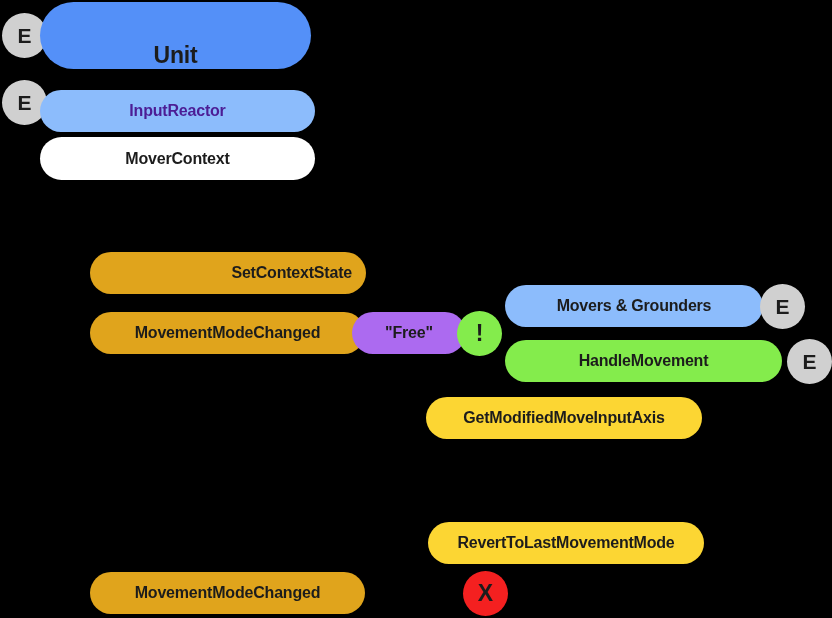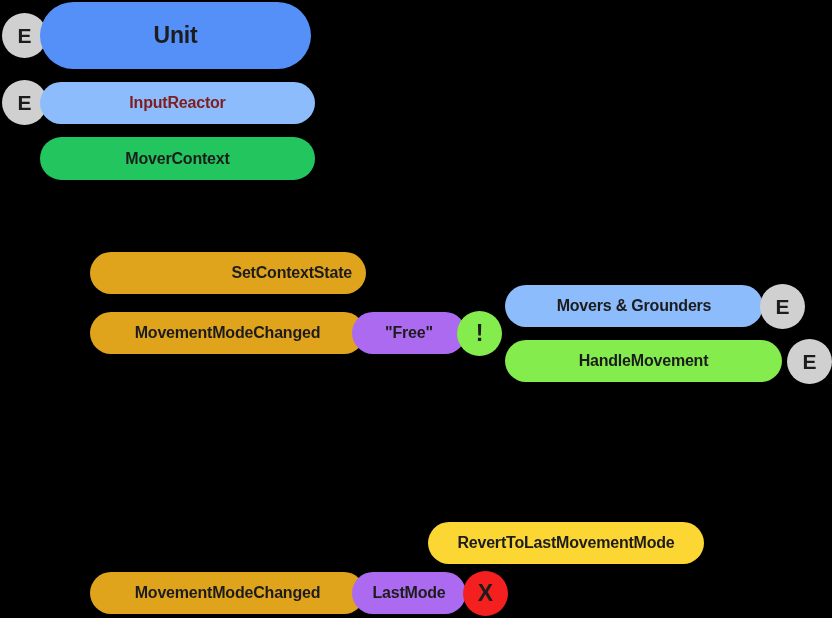--- a/index.html
+++ b/index.html
@@ -46,52 +46,52 @@
 </head>
 <body>
 
 <div id="canvas" style="background: rgb(0, 0, 0);">
     <div class="badge layer-under" style="left: 2px; top: 13px; width: 45px; height: 45px; background: rgb(208, 208, 208); font-size: 21px; color: rgb(28, 28, 28);">
       <span>E</span>
     </div>
     <div class="badge layer-under" style="left: 2px; top: 80px; width: 45px; height: 45px; background: rgb(208, 208, 208); font-size: 21px; color: rgb(28, 28, 28);">
       <span>E</span>
     </div>
-    <div class="pill layer-mid" style="left: 40px; top: 2px; width: 271px; height: 67px; background: rgb(84, 144, 248); font-size: 23px; color: rgb(28, 28, 28);">
+    <div class="pill layer-mid" style="left: 40px; top: 2px; width: 271px; height: 67px; background: rgb(84, 144, 248); font-size: 23px; color: rgb(28, 28, 28); align-items: flex-end;">
       <span>Unit</span>
     </div>
-    <div class="pill layer-mid" style="left: 40px; top: 82px; width: 275px; height: 42px; background: rgb(140, 188, 252); font-size: 16px; color: #7f1d1d; justify-content: center;">
+    <div class="pill layer-mid" style="left: 40px; top: 90px; width: 275px; height: 42px; background: rgb(140, 188, 252); font-size: 16px; color: #4c1d95; justify-content: center;">
       <span>InputReactor</span>
     </div>
-    <div class="pill layer-mid" style="left: 40px; top: 137px; width: 275px; height: 43px; background: #22c55e; font-size: 16px; color: rgb(28, 28, 28);">
+    <div class="pill layer-mid" style="left: 40px; top: 137px; width: 275px; height: 43px; background: #ffffff; font-size: 16px; color: rgb(28, 28, 28);">
       <span>MoverContext</span>
     </div>
     <div class="pill layer-mid" style="left: 90px; top: 252px; width: 276px; height: 42px; background: rgb(224, 164, 28); font-size: 16px; color: rgb(28, 28, 28); justify-content: flex-end;">
       <span>SetContextState</span>
     </div>
     <div class="pill layer-mid" style="left: 90px; top: 312px; width: 275px; height: 42px; background: rgb(224, 164, 28); font-size: 16px; color: rgb(28, 28, 28);">
       <span>MovementModeChanged</span>
     </div>
     <div class="pill layer-mid" style="left: 352px; top: 312px; width: 114px; height: 42px; background: rgb(172, 106, 240); font-size: 16px; color: rgb(28, 28, 28);">
       <span>"Free"</span>
     </div>
     <div class="pill layer-mid" style="left: 505px; top: 285px; width: 258px; height: 42px; background: rgb(140, 188, 252); font-size: 16px; color: rgb(28, 28, 28);">
       <span>Movers &amp; Grounders</span>
     </div>
     <div class="pill layer-mid" style="left: 505px; top: 340px; width: 277px; height: 42px; background: rgb(132, 236, 76); font-size: 16px; color: rgb(28, 28, 28);">
       <span>HandleMovement</span>
     </div>
+    <div class="pill layer-mid" style="left: 426px; top: 397px; width: 276px; height: 42px; background: rgb(252, 214, 51); font-size: 16px; color: rgb(28, 28, 28);">
+      <span>GetModifiedMoveInputAxis</span>
+    </div>
     <div class="pill layer-mid" style="left: 428px; top: 522px; width: 276px; height: 42px; background: rgb(252, 214, 51); font-size: 16px; color: rgb(28, 28, 28);">
       <span>RevertToLastMovementMode</span>
     </div>
     <div class="pill layer-mid" style="left: 90px; top: 572px; width: 275px; height: 42px; background: rgb(224, 164, 28); font-size: 16px; color: rgb(28, 28, 28);">
       <span>MovementModeChanged</span>
-    </div>
-    <div class="pill layer-mid" style="left: 352px; top: 572px; width: 114px; height: 42px; background: rgb(172, 106, 240); font-size: 16px; color: rgb(28, 28, 28);">
-      <span>LastMode</span>
     </div>
     <div class="badge layer-over" style="left: 457px; top: 311px; width: 45px; height: 45px; background: rgb(132, 236, 76); font-size: 23px; color: rgb(28, 28, 28);">
       <span>!</span>
     </div>
     <div class="badge layer-over" style="left: 760px; top: 284px; width: 45px; height: 45px; background: rgb(208, 208, 208); font-size: 21px; color: rgb(28, 28, 28);">
       <span>E</span>
     </div>
     <div class="badge layer-over" style="left: 787px; top: 339px; width: 45px; height: 45px; background: rgb(208, 208, 208); font-size: 21px; color: rgb(28, 28, 28);">
       <span>E</span>
     </div>

